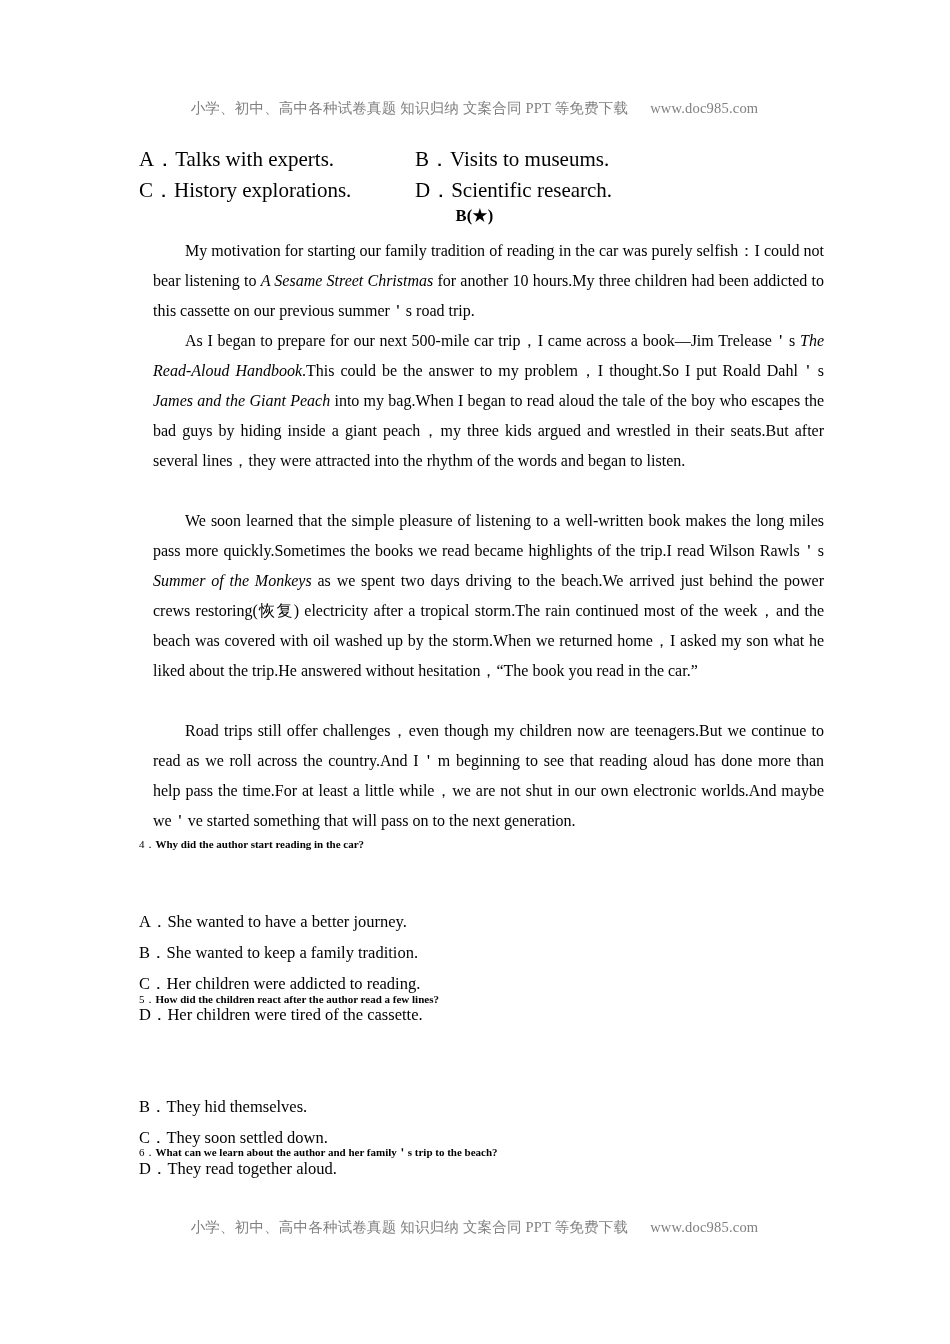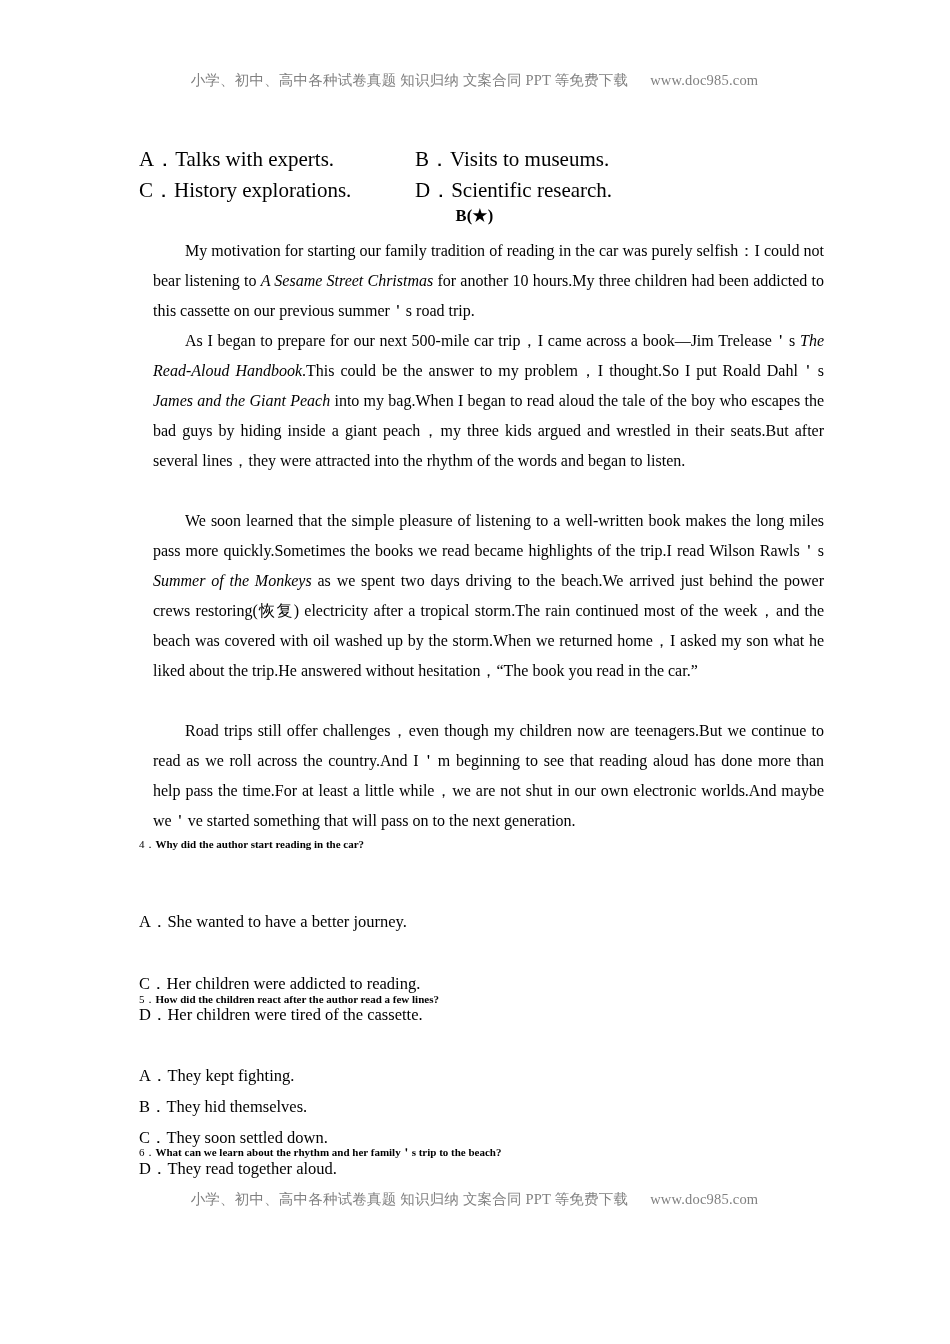--- a/index.html
+++ b/index.html
@@ -28,20 +28,21 @@
   .running {
     position: absolute;
     left: 0;
     width: 671px;
     text-align: center;
     color: #808080;
     font-size: 14.5px;
     font-family: "Liberation Serif", "DejaVu Serif", serif;
     letter-spacing: 0.2px;
     white-space: nowrap;
+    margin-top: 28px;
   }
   .running .gap { display: inline-block; width: 22px; }
   .running-head { top: 71px; }
   .running-foot { top: 1190px; }
 
   
   .opt-row {
     position: absolute;
     left: 0;
     width: 671px;
@@ -139,44 +140,44 @@
   <div class="para" style="top:326px">As I began to prepare for our next 500-mile car trip，I came across a book—Jim Trelease＇s <i>The Read-Aloud Handbook</i>.This could be the answer to my problem，I thought.So I put Roald Dahl＇s <i>James and the Giant Peach</i> into my bag.When I began to read aloud the tale of the boy who escapes the bad guys by hiding inside a giant peach，my three kids argued and wrestled in their seats.But after several lines，they were attracted into the rhythm of the words and began to listen.</div>
   <div class="para" style="top:506px">We soon learned that the simple pleasure of listening to a well-written book makes the long miles pass more quickly.Sometimes the books we read became highlights of the trip.I read Wilson Rawls＇s <i>Summer of the Monkeys</i> as we spent two days driving to the beach.We arrived just behind the power crews restoring(恢复) electricity after a tropical storm.The rain continued most of the week，and the beach was covered with oil washed up by the storm.When we returned home，I asked my son what he liked about the trip.He answered without hesitation，“The book you read in the car.”</div>
   <div class="para" style="top:716px">Road trips still offer challenges，even though my children now are teenagers.But we continue to read as we roll across the country.And I＇m beginning to see that reading aloud has done more than help pass the time.For at least a little while，we are not shut in our own electronic worlds.And maybe we＇ve started something that will pass on to the next generation.</div>
 
   <div class="qnum" style="top:837px">
     <span class="idx">4．</span><span>Why did the author start reading in the car?</span>
   </div>
   <div class="qopt" style="top:868px">
     <span class="opt-letter">A．</span><span>She wanted to have a better journey.</span>
   </div>
+  <div class="qopt" style="top:899px">
+    <span class="opt-letter">B．</span><span>She wanted to keep a family tradition.</span>
+  </div>
   <div class="qopt" style="top:930px">
     <span class="opt-letter">C．</span><span>Her children were addicted to reading.</span>
   </div>
   <div class="qopt" style="top:961px">
     <span class="opt-letter">D．</span><span>Her children were tired of the cassette.</span>
   </div>
 
   <div class="qnum" style="top:992px">
     <span class="idx">5．</span><span>How did the children react after the author read a few lines?</span>
-  </div>
-  <div class="qopt" style="top:1022px">
-    <span class="opt-letter">A．</span><span>They kept fighting.</span>
   </div>
   <div class="qopt" style="top:1053px">
     <span class="opt-letter">B．</span><span>They hid themselves.</span>
   </div>
   <div class="qopt" style="top:1084px">
     <span class="opt-letter">C．</span><span>They soon settled down.</span>
   </div>
   <div class="qopt" style="top:1115px">
     <span class="opt-letter">D．</span><span>They read together aloud.</span>
   </div>
 
   <div class="qnum" style="top:1145px">
-    <span class="idx">6．</span><span>What can we learn about the rhythm and her family＇s trip to the beach?</span>
+    <span class="idx">6．</span><span>What can we learn about the author and her family＇s trip to the beach?</span>
   </div>
 
   <div class="running running-foot">
     <span>小学、初中、高中各种试卷真题 知识归纳 文案合同 PPT 等免费下载</span><span class="gap"></span><span>www.doc985.com</span>
   </div>
 
 </div>
 
 </body></html>

